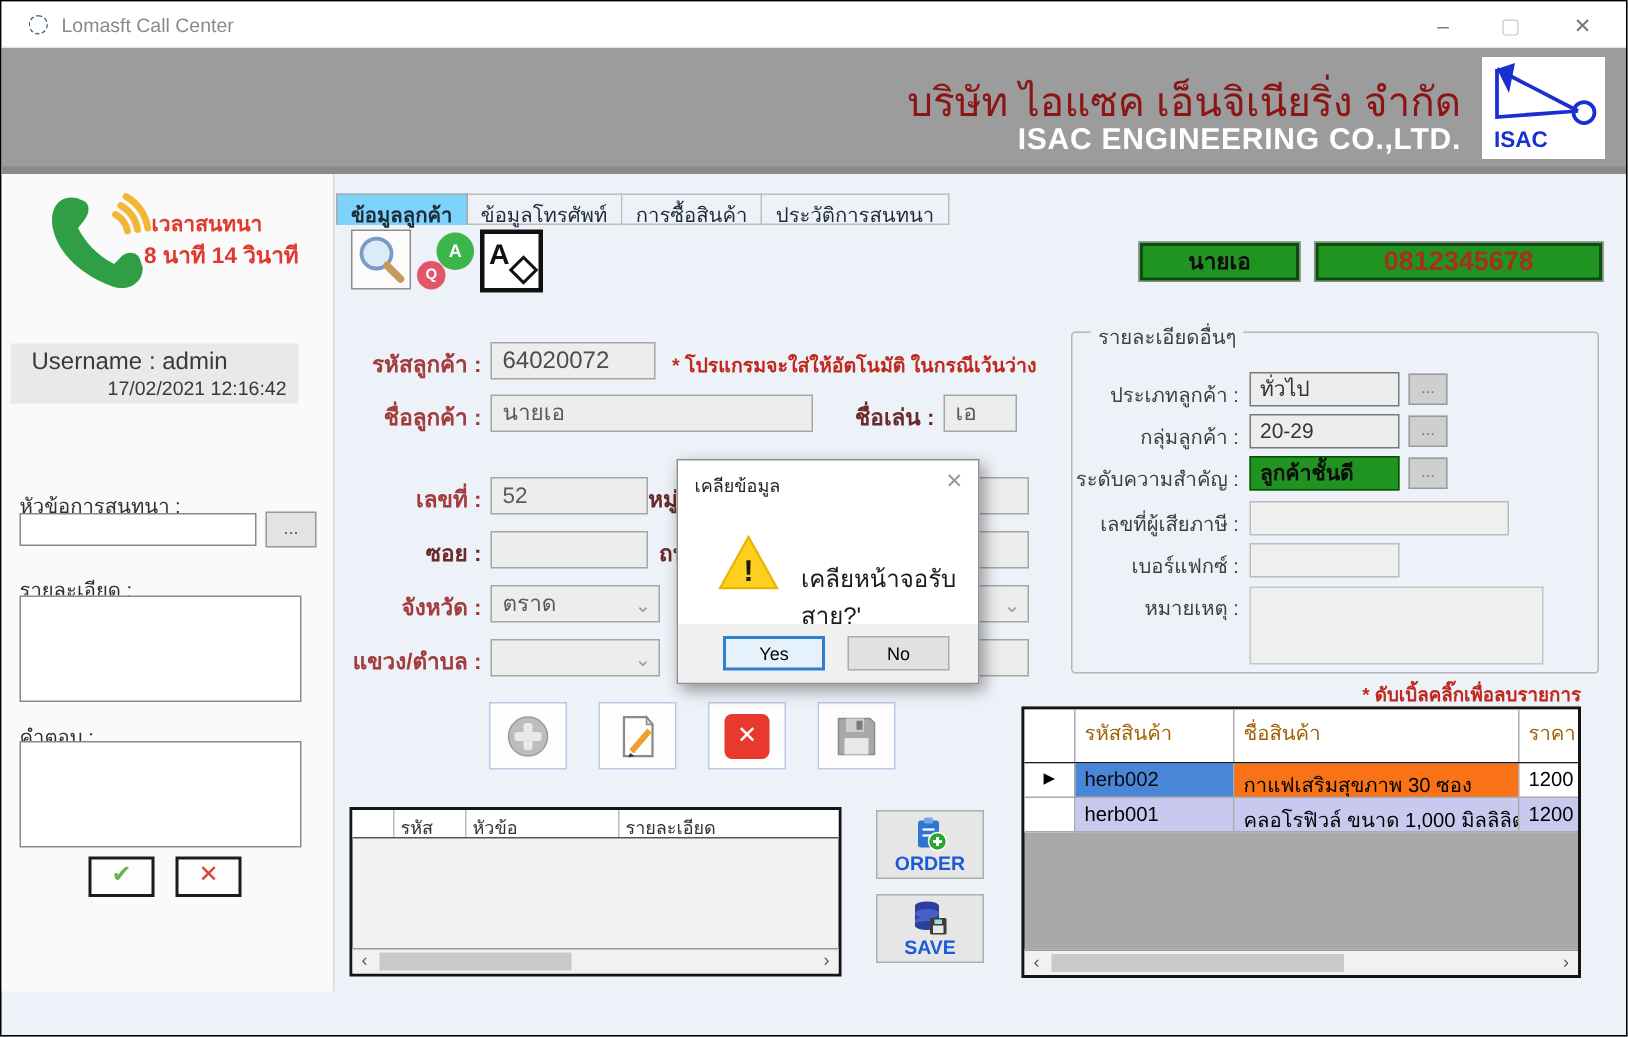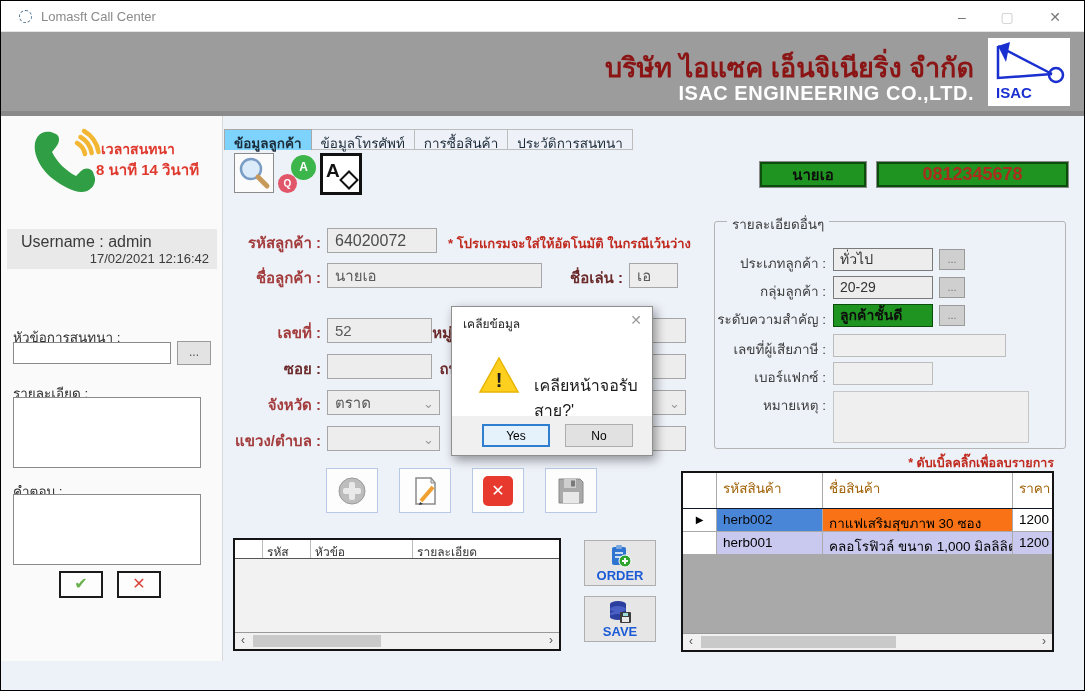--- a/index.html
+++ b/index.html
@@ -9,29 +9,29 @@
   .abs { position:absolute; }
 
   
   .titlebar { left:0; top:0; width:100%; height:31px; background:#fff; border-bottom:1px solid #e5e5e5; }
   .app-icon { left:18px; top:9px; width:13px; height:13px; border:1.5px dashed #4a6b8a; border-radius:50%; }
   .title-text { left:40px; top:8px; font-size:13px; color:#8a8a8a; }
   .winbtn { top:4px; width:34px; height:24px; text-align:center; line-height:24px; color:#777; font-size:14px; }
 
   
   .header { left:0; top:31px; width:100%; height:84px; background:#9c9c9c; border-bottom:5px solid #8a8a8a; }
-  .co-th { right:110px; top:14px; font-size:27px; font-weight:bold; color:#8b1414; }
+  .co-th { right:110px; top:14px; font-size:27px; font-weight:normal; color:#8b1414; }
   .co-en { right:110px; top:50px; font-size:20px; font-weight:bold; color:#fff; letter-spacing:.5px; }
   .logo { right:14px; top:6px; width:82px; height:68px; background:#fff; padding:2px; }
 
   
   .sidebar { left:0; top:115px; width:222px; height:545px; background:#fafafa; border-right:1px solid #d8d8d8; }
   .calltime-label { left:100px; top:137px; color:#e03a2f; font-size:14px; font-weight:bold; }
   .calltime-value { left:95px; top:157px; color:#e03a2f; font-size:15px; font-weight:bold; }
-  .userbox { left:6px; top:228px; width:210px; height:40px; background:#e9e9e9; }
+  .userbox { left:6px; top:228px; width:192px; height:40px; background:#e9e9e9; }
   .username { left:14px; top:4px; font-size:16px; color:#3a3a3a; }
   .datetime { right:8px; top:22px; font-size:13px; color:#3a3a3a; }
   .side-label { font-size:13.5px; color:#2f2f2f; }
   .side-input { background:#fff; border:1px solid #8a8a8a; }
   .browse-btn { background:#e3e3e3; border:1px solid #9a9a9a; font-size:12px; color:#555; text-align:center; line-height:20px; }
   .confirm-btn { width:44px; height:27px; background:#fdfdfd; border:2px solid #1b1b1b; text-align:center; line-height:22px; font-size:16px; font-weight:bold; }
 
   
   .tabbar { left:223px; top:128px; height:21px; display:flex; }
   .tab { padding:2px 9px 0 9px; font-size:13.5px; color:#1d2c3a; border:1px solid #bdbdbd; border-left:none; background:#eef1f7; }

